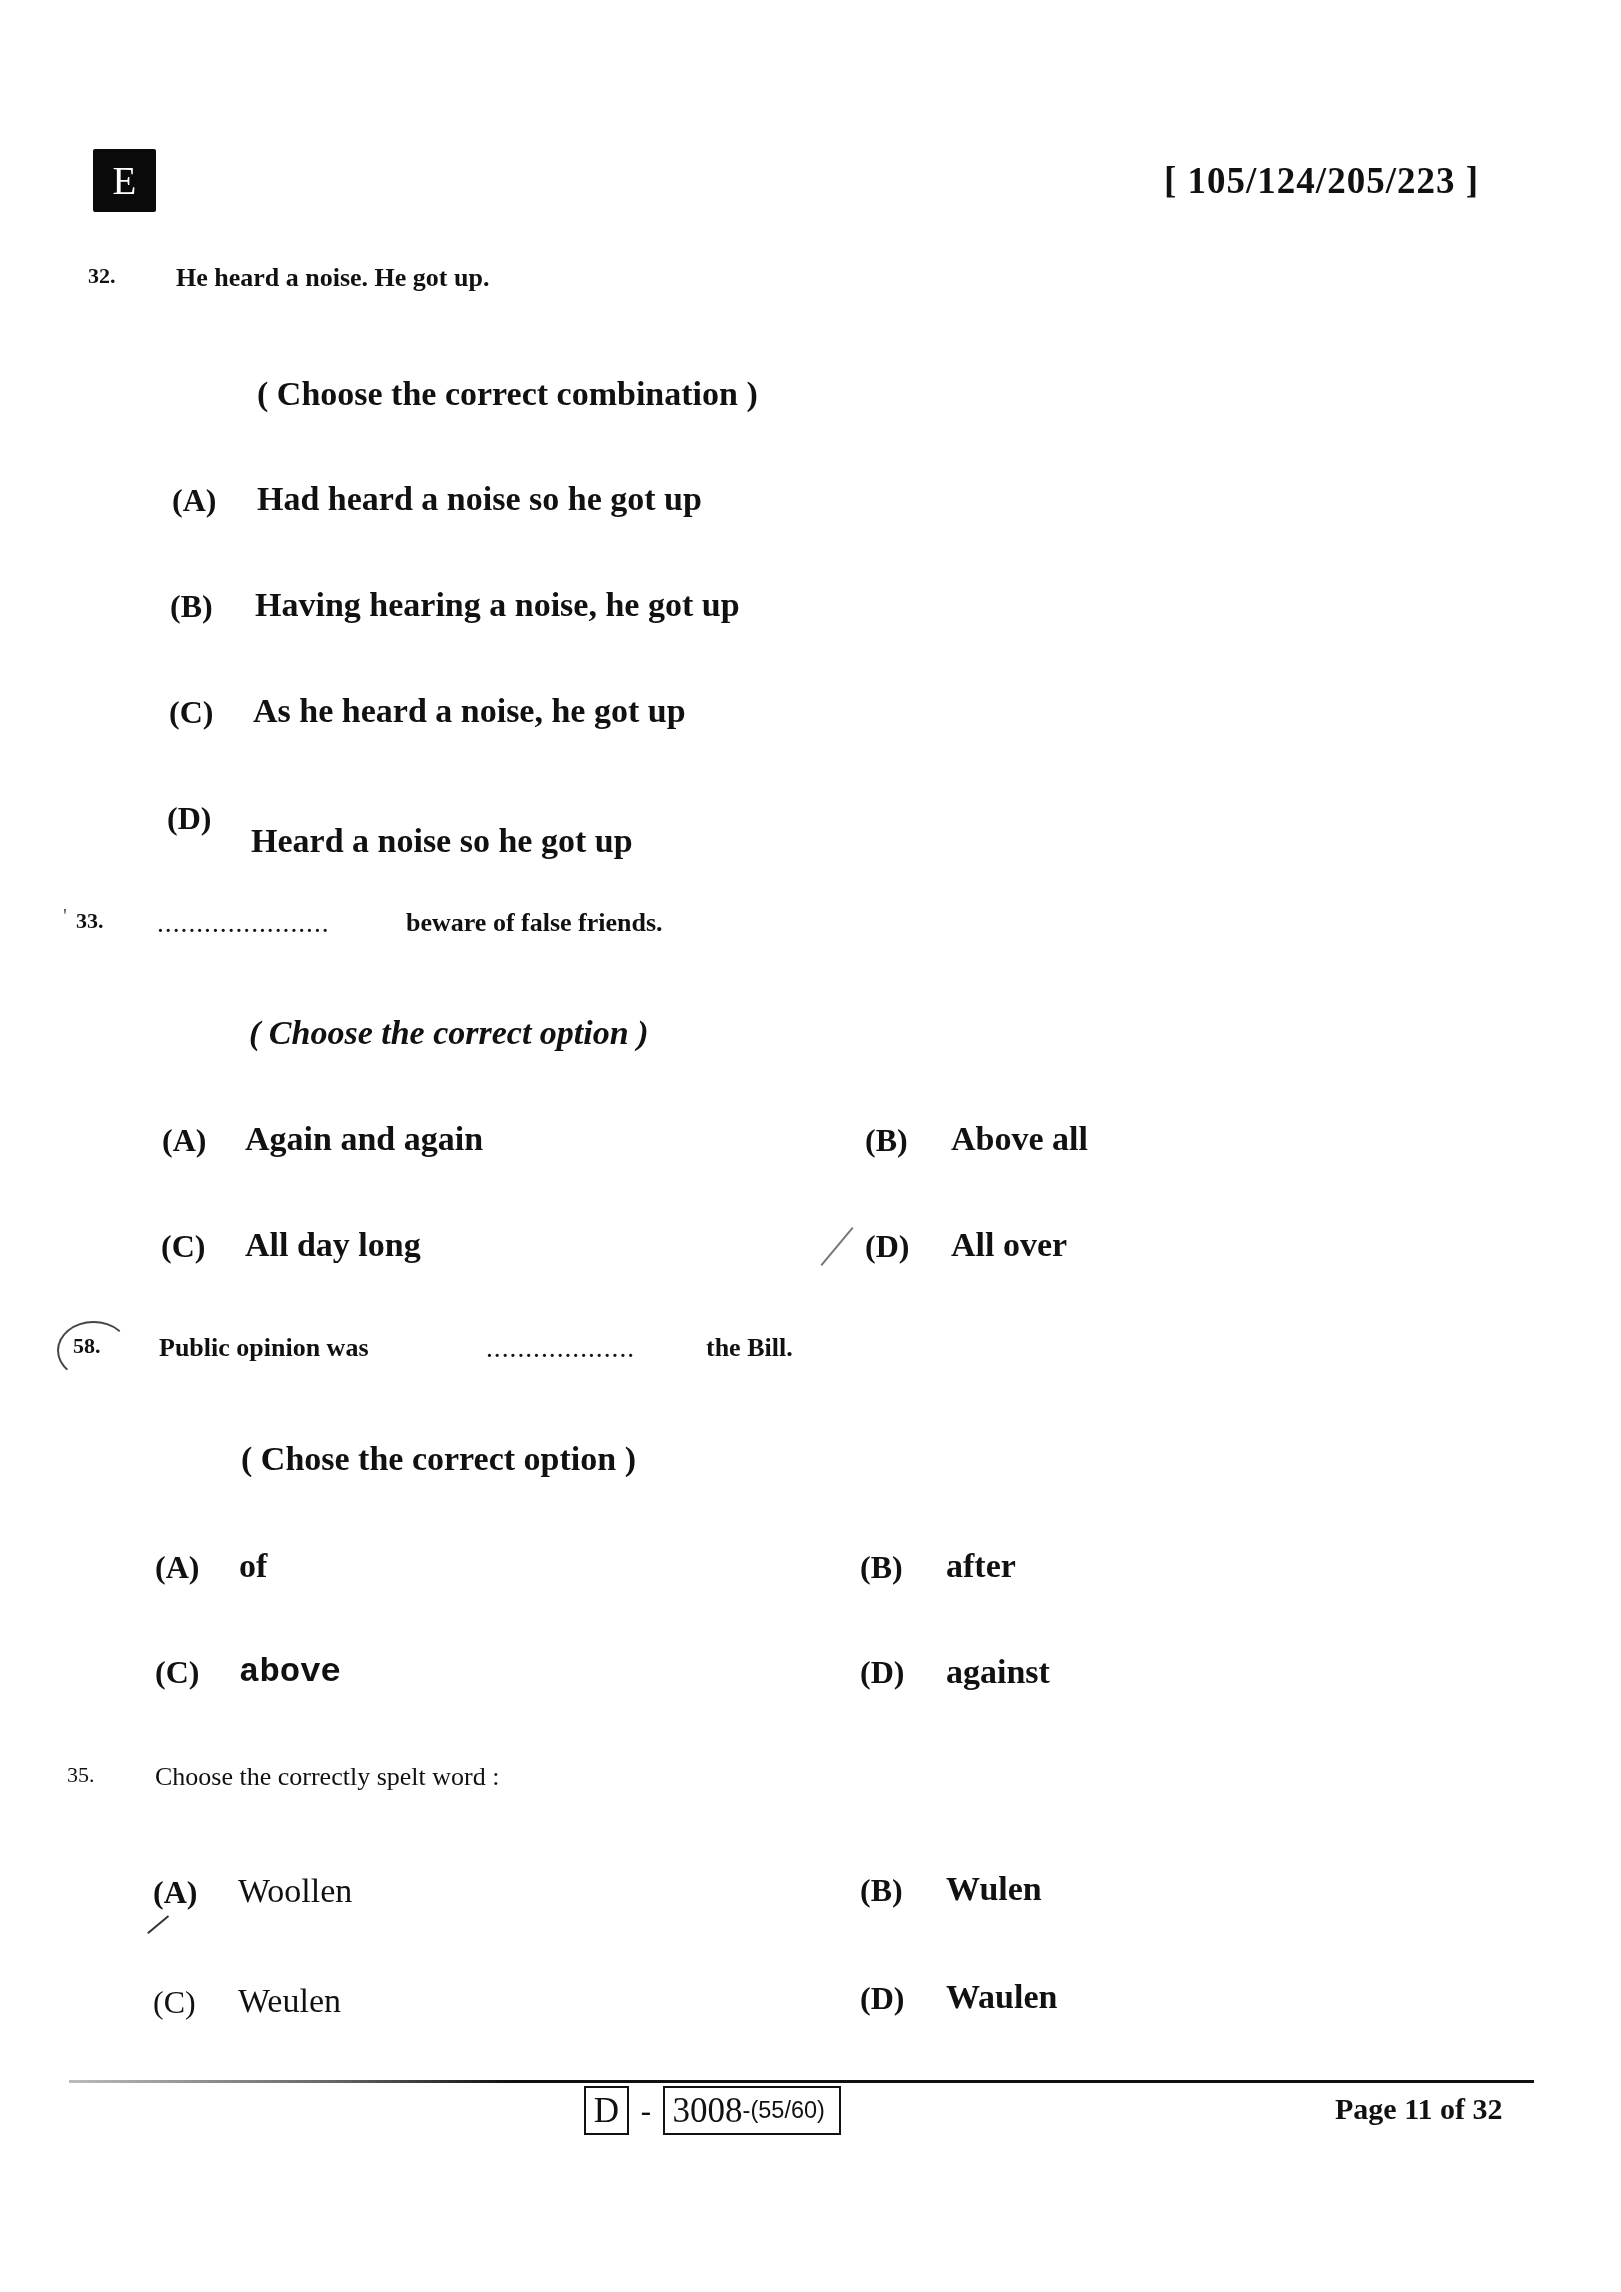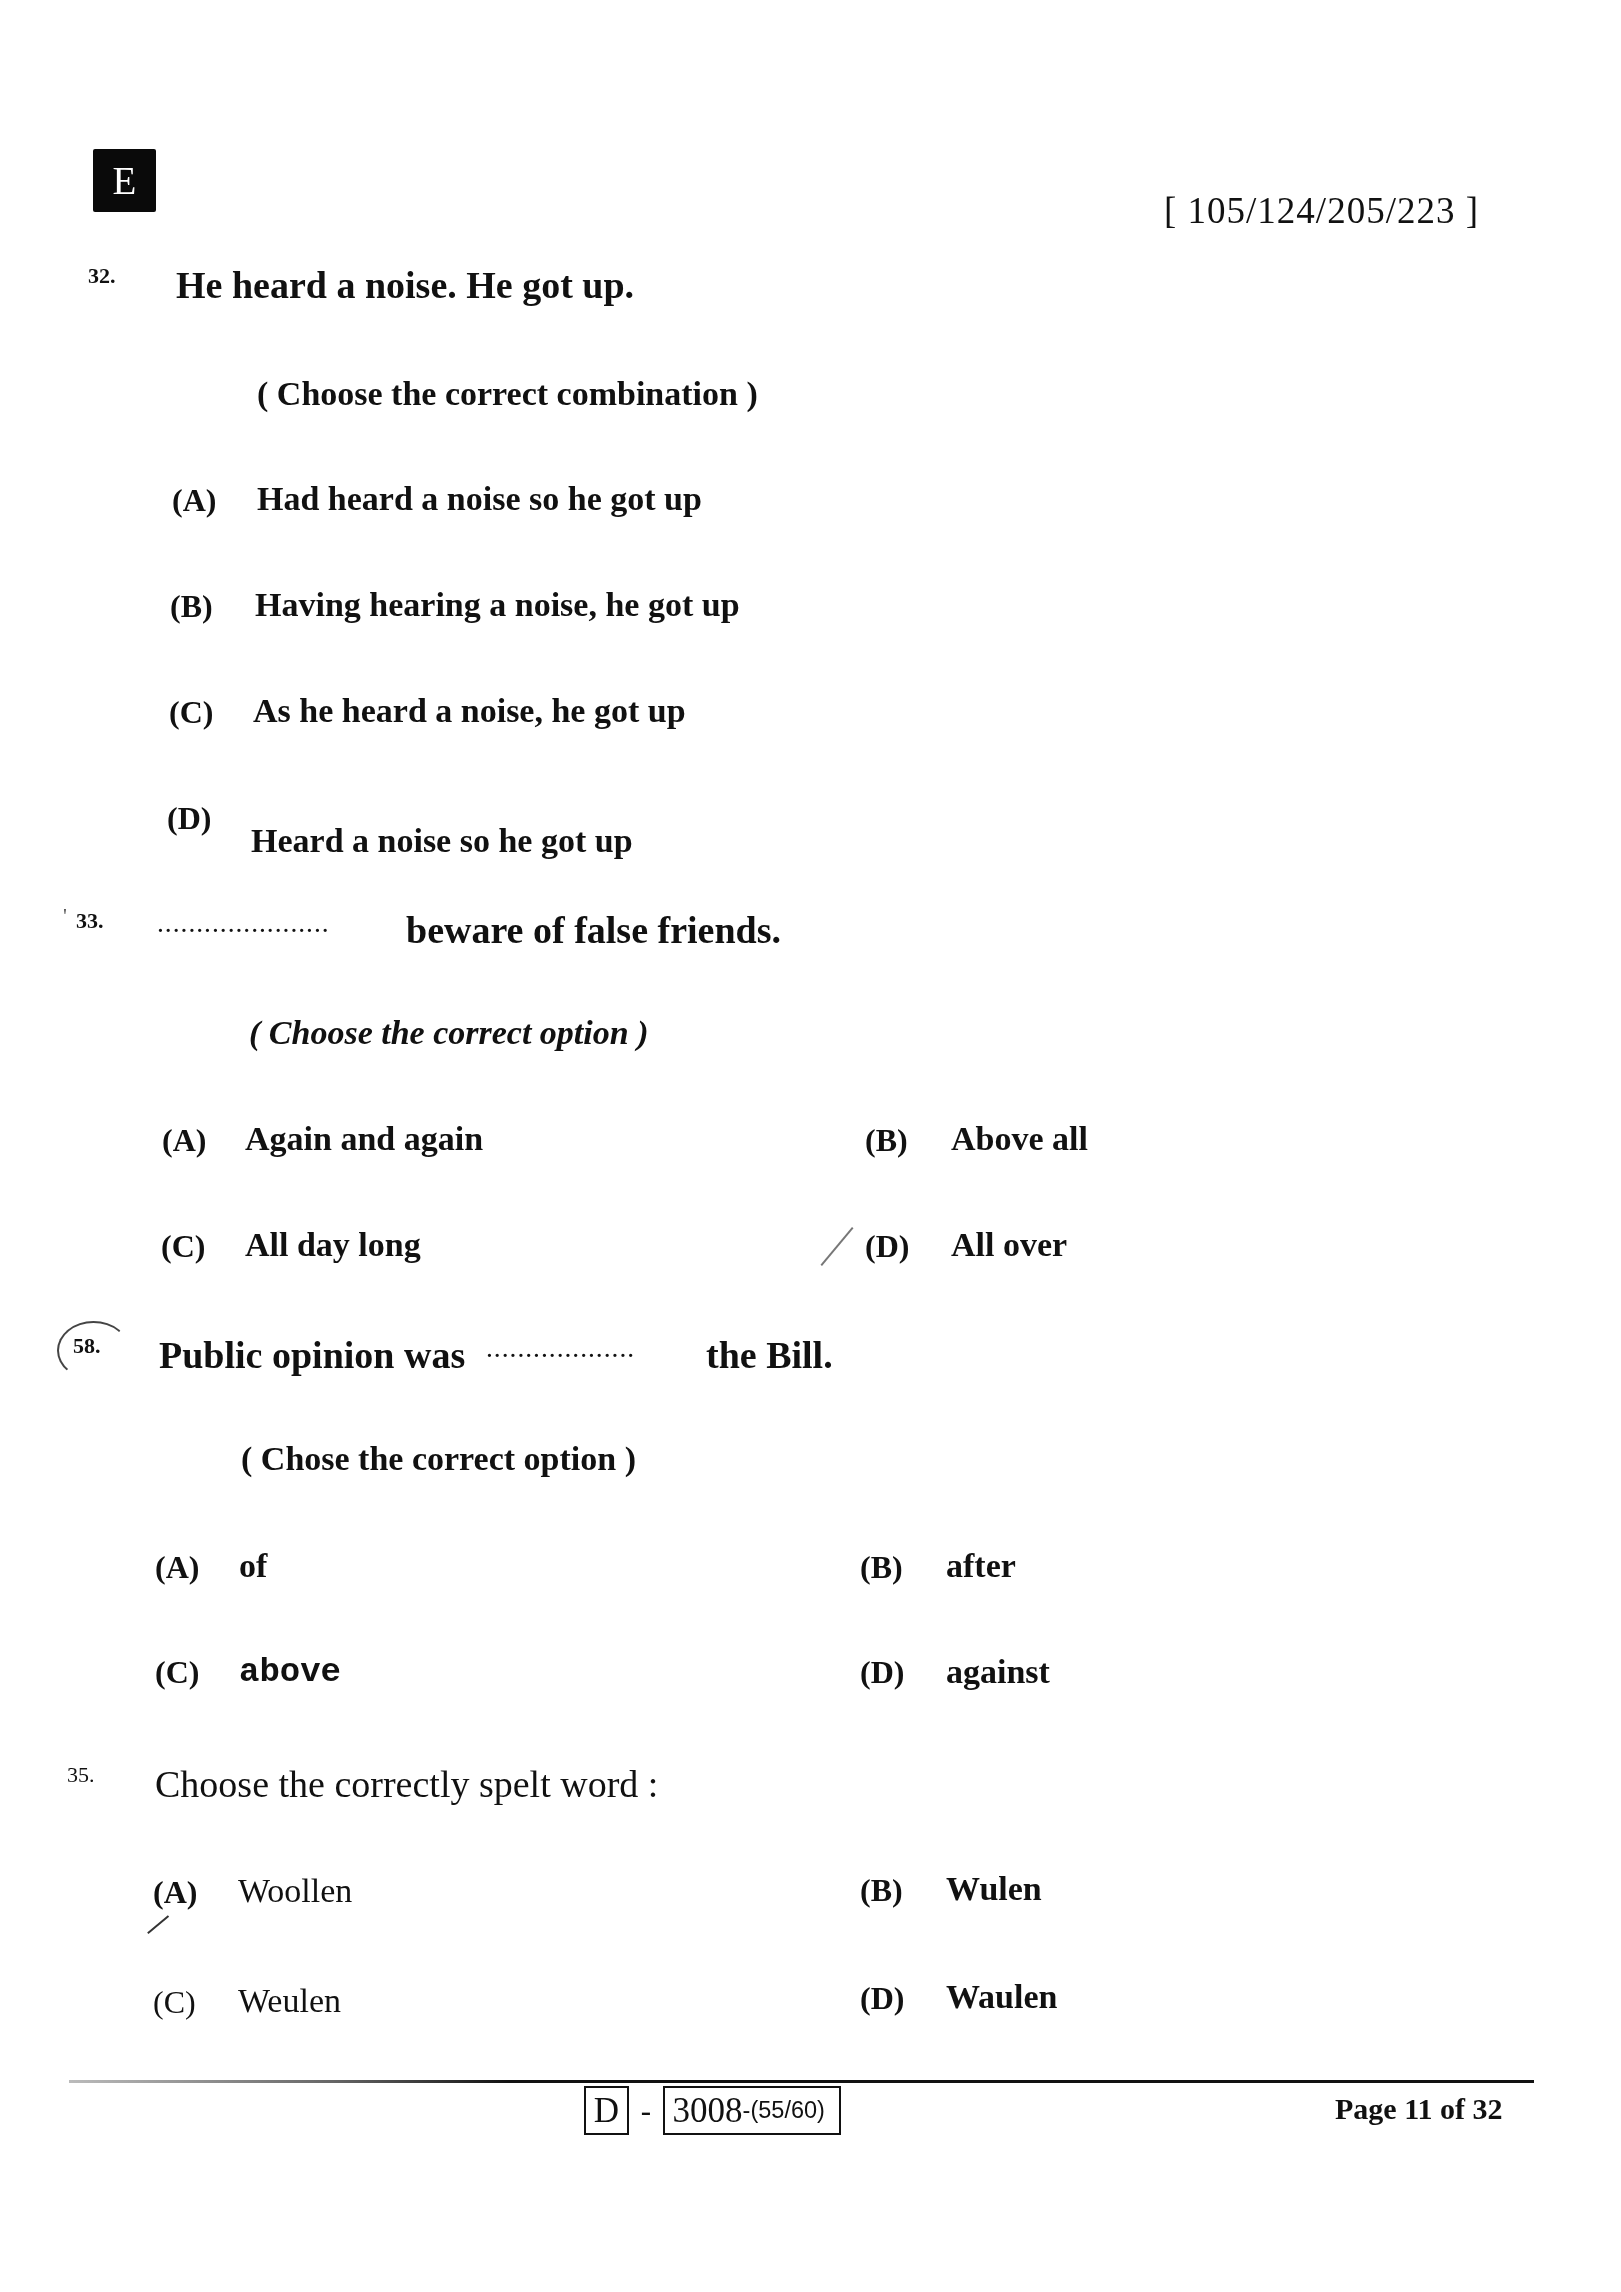--- a/index.html
+++ b/index.html
@@ -8,23 +8,23 @@
     font-family: "Liberation Serif", "DejaVu Serif", serif;
     color: #111111;
   }
   .abs { position: absolute; white-space: nowrap; }
   .set-badge {
     left: 93px; top: 149px; width: 63px; height: 63px;
     background: #0a0a0a; color: #ffffff;
     display: flex; align-items: center; justify-content: center;
     font-size: 39px; border-radius: 2px;
   }
-  .code-ref { left: 1164px; top: 189px; font-size: 37px; font-weight: normal; letter-spacing: 1px; }
+  .code-ref { left: 1164px; top: 159px; font-size: 37px; font-weight: bold; letter-spacing: 1px; }
   .qnum { font-size: 22px; font-weight: bold; }
-  .qtext { font-size: 38px; font-weight: bold; }
+  .qtext { font-size: 26px; font-weight: bold; }
   .instr { font-size: 34px; font-weight: bold; }
   .opt-label { font-size: 32px; font-weight: bold; }
   .opt-text { font-size: 34px; font-weight: bold; }
   .q35 { font-weight: normal; }
   .dots { letter-spacing: 1px; font-weight: normal; }
   .footer-line {
     left: 69px; top: 2080px; width: 1465px; height: 2.9px;
     background: linear-gradient(to right, #bbb 0%, #666 18%, #111 30%, #111 100%);
   }
   .footer-box {

